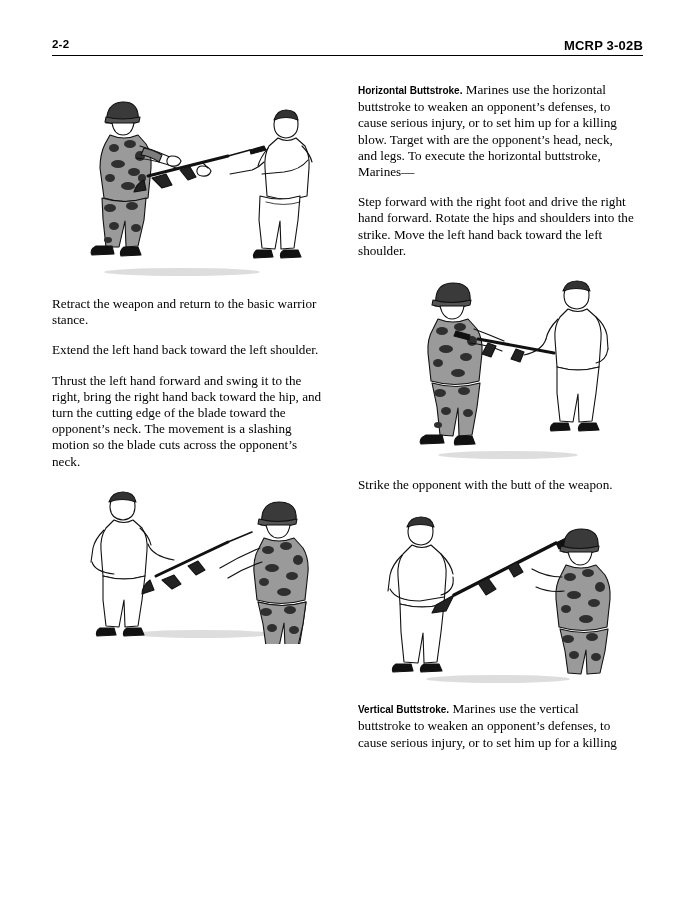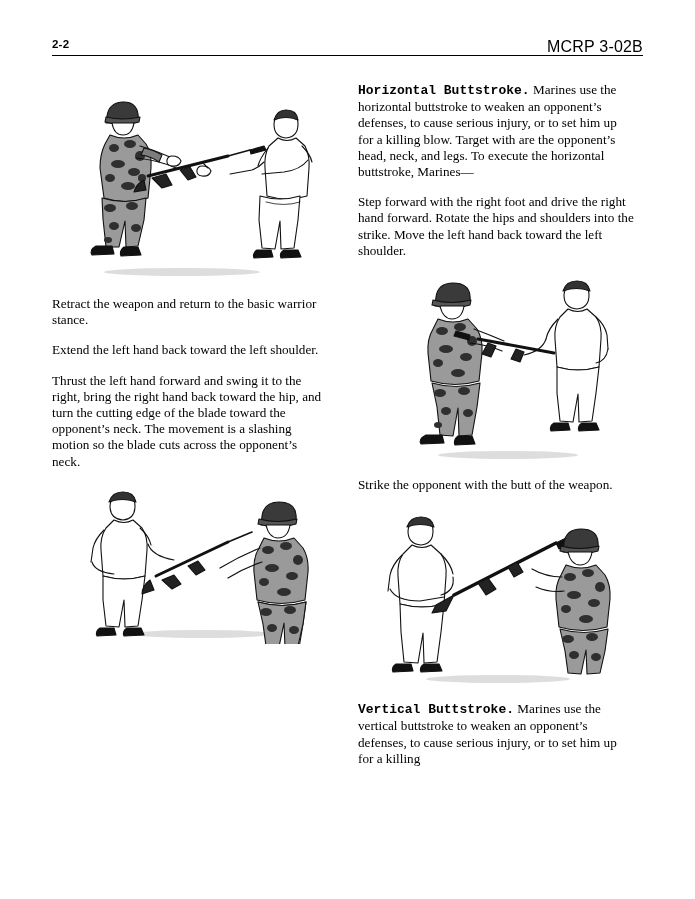--- a/index.html
+++ b/index.html
@@ -36,22 +36,22 @@
     font-family: "Liberation Sans", sans-serif;
     font-weight: bold;
     font-size: 11.5px;
     letter-spacing: 0.2px;
   }
   .header .doc-id {
     position: absolute;
     right: 0;
     top: 0;
     font-family: "Liberation Sans", sans-serif;
-    font-weight: normal;
-    font-size: 16px;
+    font-weight: bold;
+    font-size: 13px;
     letter-spacing: 0.2px;
   }
   .header .rule {
     position: absolute;
     left: 0;
     top: 17px;
     width: 591px;
     height: 1px;
     background: #000;
   }
@@ -64,23 +64,23 @@
   .col-left { left: 52px; }
   .col-right { left: 358px; }
 
   p.body {
     margin: 0 0 14px 0;
     font-size: 13.2px;
     line-height: 16.2px;
     text-align: left;
   }
   p.body .lead {
-    font-family: Liberation Mono, monospace;
+    font-family: Liberation Sans, sans-serif;
     font-weight: bold;
-    font-size: 13px;
+    font-size: 10px;
   }
   .figure {
     position: relative;
     margin: 0 0 14px 0;
   }
   .figure svg { display: block; }
 </style>
 </head>
 <body>
 

